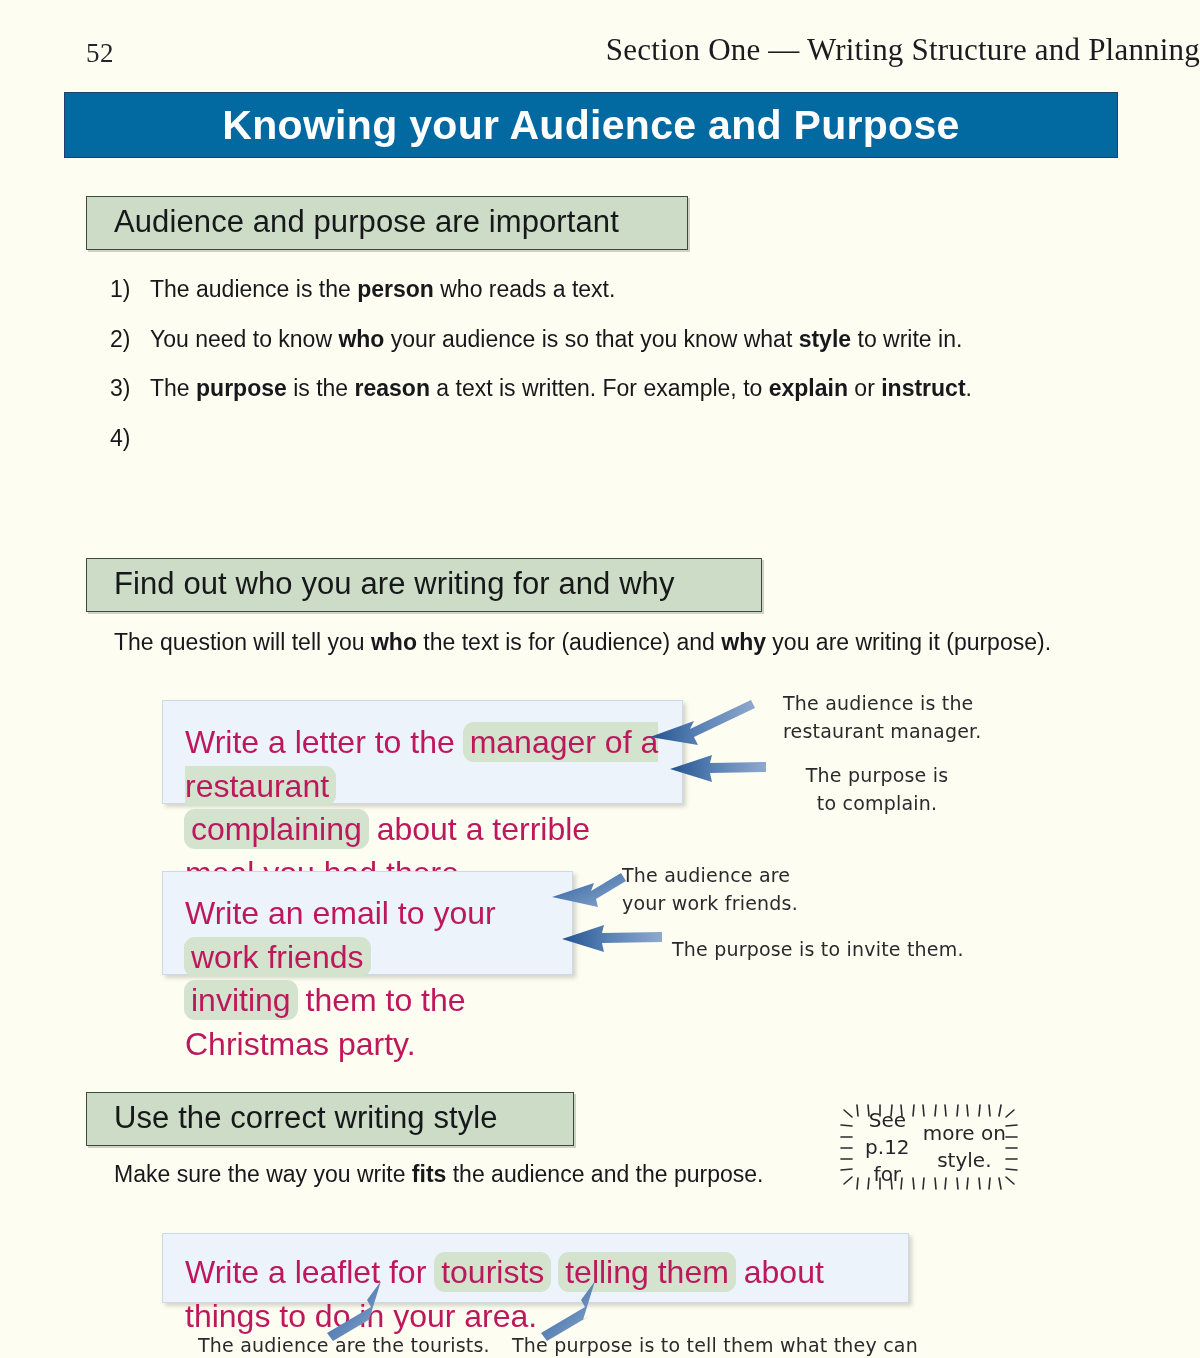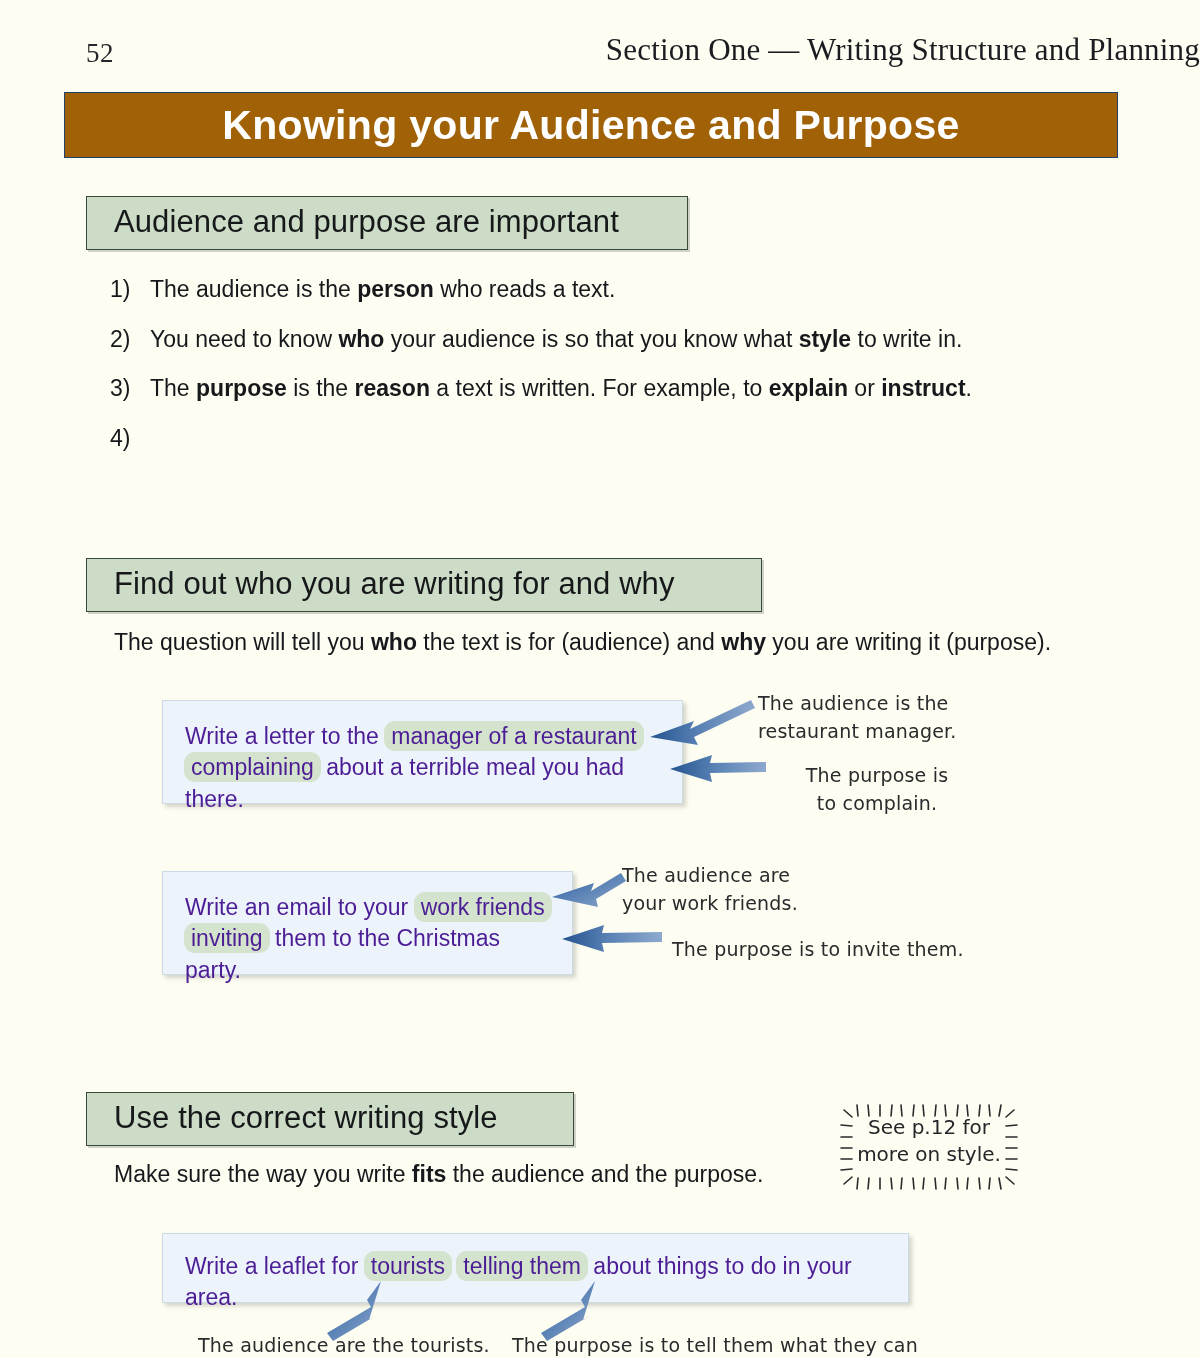--- a/index.html
+++ b/index.html
@@ -51,21 +51,21 @@
     letter-spacing: 0.2px;
   }
 
   
   .banner {
     position: absolute;
     left: 64px;
     top: 92px;
     width: 1054px;
     height: 66px;
-    background: #a16207;
+    background: #0369a1;
     border: 1px solid #23406c;
     box-sizing: border-box;
     display: flex;
     align-items: center;
     justify-content: center;
   }
   .banner-title {
     color: #ffffff;
     font-family: "Liberation Sans", sans-serif;
     font-weight: bold;
@@ -130,22 +130,22 @@
   #intro-3 { left: 114px; top: 1160px; width: 760px; }
 
   
   .exbox {
     position: absolute;
     background: #ecf3fb;
     border: 1px solid #ccd9e6;
     box-sizing: border-box;
     box-shadow: 3px 3px 4px rgba(110,110,100,0.28);
     font-family: "Liberation Sans", sans-serif;
-    font-size: 23px;
-    color: #4c1d95;
+    font-size: 32px;
+    color: #be185d;
     line-height: 1.36;
     padding: 20px 18px 18px 22px;
   }
   #exbox-1 { left: 162px; top: 700px; width: 521px; height: 104px; }
   #exbox-2 { left: 162px; top: 871px; width: 411px; height: 104px; }
   #exbox-3 { left: 162px; top: 1233px; width: 747px; height: 70px; padding-top: 17px; }
 
   .hl {
     background: #d3e3ce;
     border-radius: 11px;
@@ -155,21 +155,21 @@
 
   
   .note {
     position: absolute;
     font-family: "DejaVu Sans", sans-serif;
     font-size: 19px;
     color: #2a2a2c;
     line-height: 1.45;
     letter-spacing: 0.2px;
   }
-  #note-1 { left: 758px; top: 690px; width: 230px; }
+  #note-1 { left: 783px; top: 690px; width: 230px; }
   #note-2 { left: 772px; top: 762px; width: 210px; text-align: center; }
   #note-3 { left: 622px; top: 862px; width: 240px; }
   #note-4 { left: 672px; top: 936px; width: 300px; }
   #note-5 { left: 198px; top: 1332px; width: 300px; }
   #note-6 { left: 512px; top: 1332px; width: 430px; }
 
   
   .stitch-box {
     position: absolute;
     left: 836px;
@@ -177,21 +177,21 @@
     width: 186px;
     height: 94px;
   }
   .stitch-inner {
     position: absolute;
     left: 16px;
     top: 14px;
     right: 16px;
     bottom: 14px;
     display: flex;
-    flex-direction: column;
+    flex-direction: row;
     align-items: center;
     justify-content: flex-start;
     font-family: "DejaVu Sans", sans-serif;
     font-size: 20px;
     color: #26262a;
     line-height: 1.35;
     text-align: center;
   }
   .stitch-svg {
     position: absolute;

